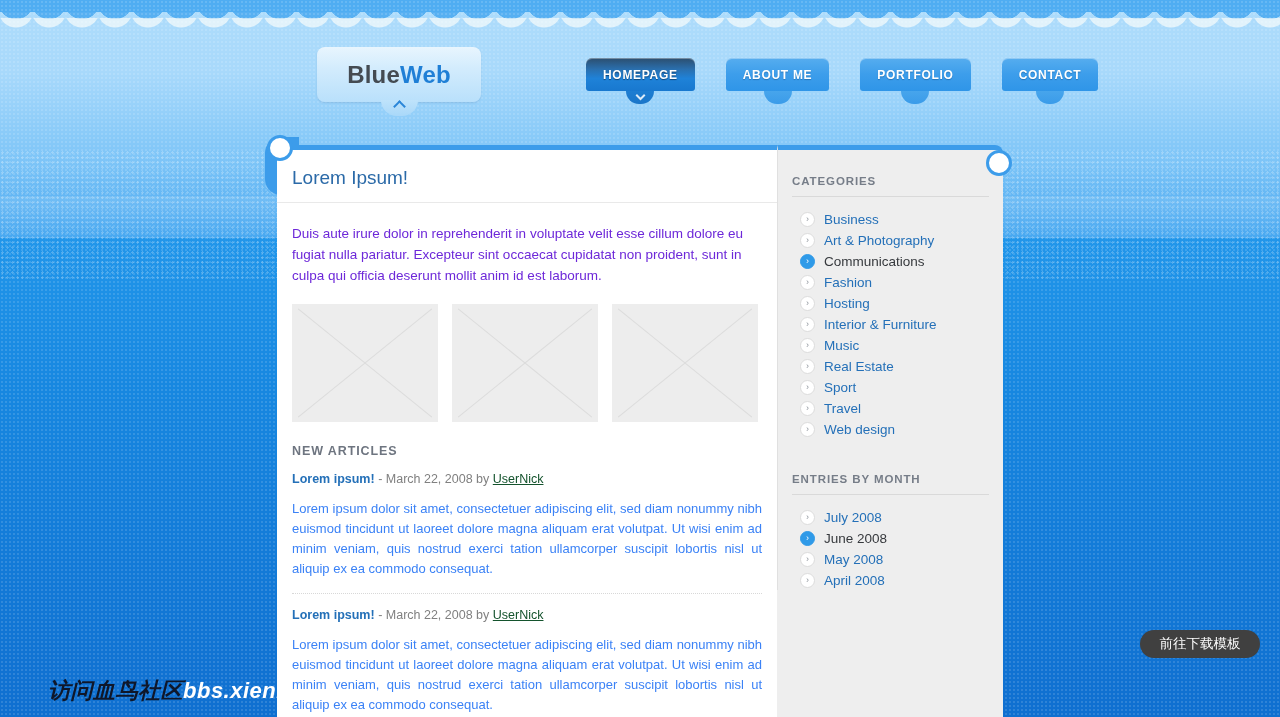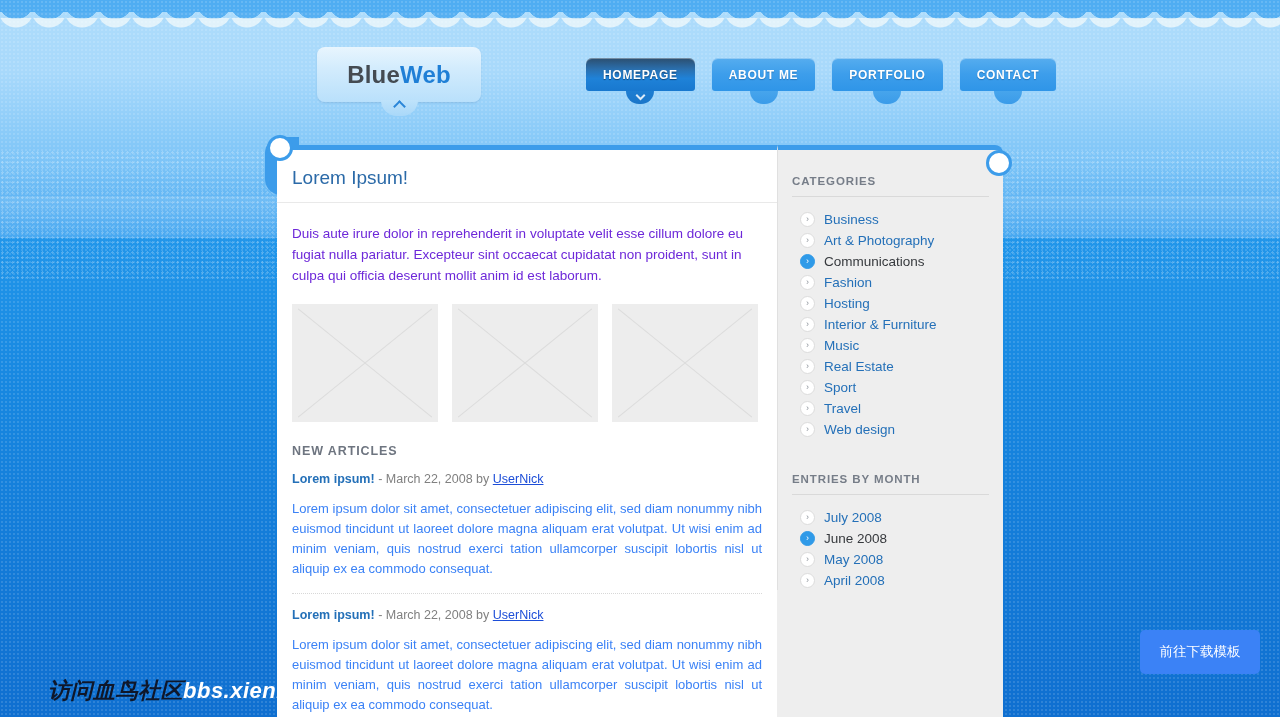--- a/index.html
+++ b/index.html
@@ -124,21 +124,21 @@
     display: flex; align-items: flex-start; justify-content: center;
   }
   .logo-tab .chev {
     width: 9px; height: 9px;
     border-left: 2.4px solid #2b86d8;
     border-top: 2.4px solid #2b86d8;
     transform: rotate(45deg);
     margin-top: 2px;
   }
 
-  .nav { position: absolute; left: 586px; top: 58px; display: flex; gap: 17px; }
+  .nav { position: absolute; left: 586px; top: 58px; display: flex; gap: 31px; }
   .nav-item { position: relative; }
   .nav-btn {
     height: 33px;
     border-radius: 6px 6px 3px 3px;
     padding: 0 17px;
     display: flex; align-items: center; justify-content: center;
     color: #ffffff;
     font-size: 12px;
     font-weight: bold;
     letter-spacing: .7px;
@@ -258,21 +258,21 @@
     font-size: 12.5px;
     font-weight: bold;
     letter-spacing: .9px;
     color: #6e7580;
     padding: 22px 0 0 0;
   }
   .article { padding-top: 14px; }
   .article + .article { border-top: 1px dotted #d8d8d8; margin-top: 14px; }
   .article-meta { font-size: 12.5px; color: #808080; }
   .article-meta .title { color: #2470b8; font-weight: bold; }
-  .article-meta .author { color: #1d4ed8; text-decoration: underline; margin-top: 17px; }
+  .article-meta .author { color: #14532d; text-decoration: underline; margin-top: 17px; }
   .article-body {
     font-size: 13px;
     line-height: 20px;
     color: #3b82f6;
     text-align: justify;
     padding-top: 13px;
   }
   .article-foot {
     text-align: right;
     font-size: 12.5px;
@@ -338,23 +338,23 @@
     white-space: nowrap;
     letter-spacing: .5px;
   }
   .wm-bottom .p1 { color: #0f172a; margin-top: 8px; }
   .wm-bottom .p2 { color: #ffffff; }
   .wm-bottom .p3 { color: #f26a7e; }
 
   .dl-btn {
     position: absolute;
     left: 1140px; top: 630px;
-    width: 120px; height: 44px;
-    background: #3b82f6;
-    border-radius: 5px;
+    width: 120px; height: 28px;
+    background: #404040;
+    border-radius: 15px;
     color: #ffffff;
     font-size: 13.5px;
     display: flex; align-items: center; justify-content: center;
     cursor: pointer;
     border: none;
     font-family: "Liberation Sans", sans-serif;
   }
 </style>
 </head>
 <body>

